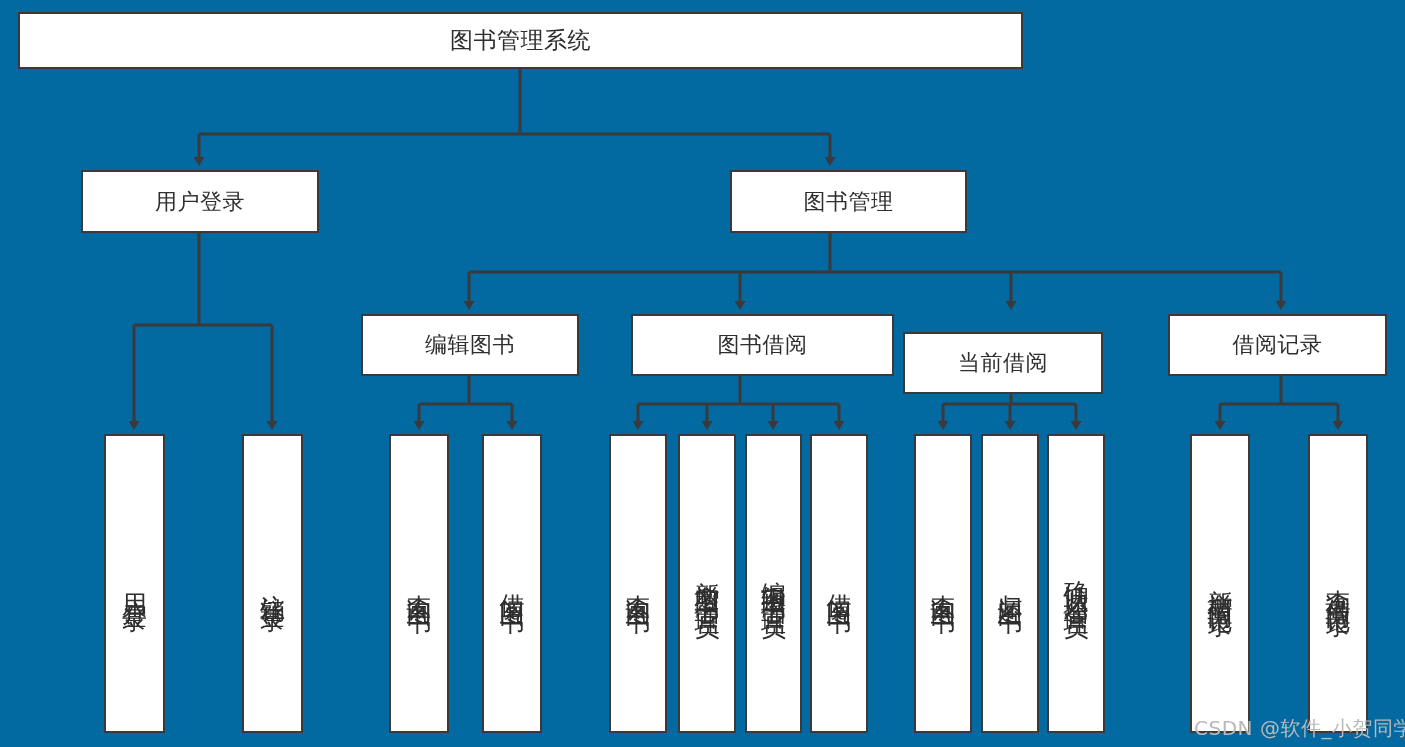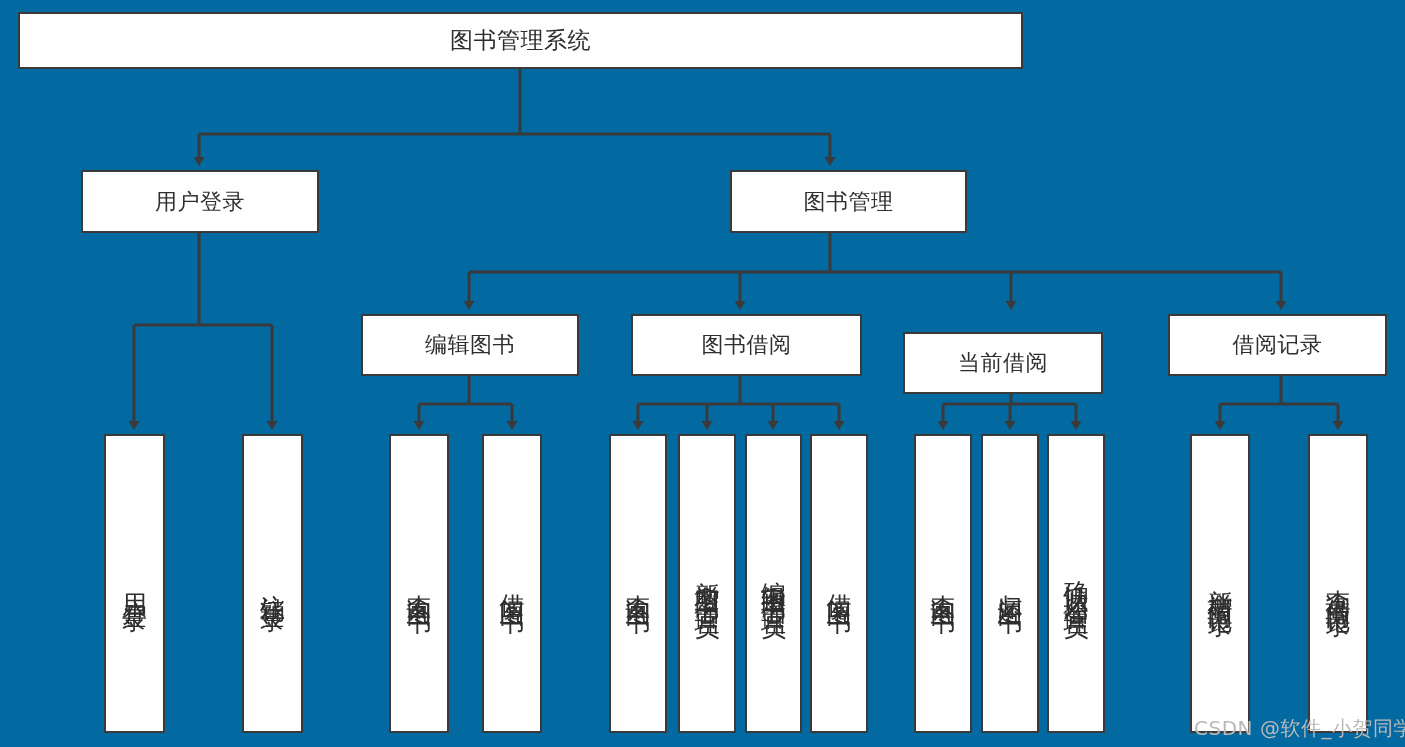--- a/index.html
+++ b/index.html
@@ -144,21 +144,21 @@
   <div class="node horiz" style="left:81px; top:170px; width:238px; height:63px;">
     <span class="node-label">用户登录</span>
   </div>
   <div class="node horiz" style="left:712px; top:170px; width:237px; height:63px;margin-left:18px;">
     <span class="node-label">图书管理</span>
   </div>
 
   <div class="node horiz" style="left:361px; top:314px; width:218px; height:62px;">
     <span class="node-label">编辑图书</span>
   </div>
-  <div class="node horiz" style="left:631px; top:314px; width:231px; height:62px;">
+  <div class="node horiz" style="left:631px; top:314px; width:263px; height:62px;">
     <span class="node-label">图书借阅</span>
   </div>
   <div class="node horiz" style="left:903px; top:332px; width:200px; height:62px;">
     <span class="node-label">当前借阅</span>
   </div>
   <div class="node horiz" style="left:1168px; top:314px; width:219px; height:62px;">
     <span class="node-label">借阅记录</span>
   </div>
 
   <div class="node vert" style="left:104px; top:434px; width:61px; height:299px;">

